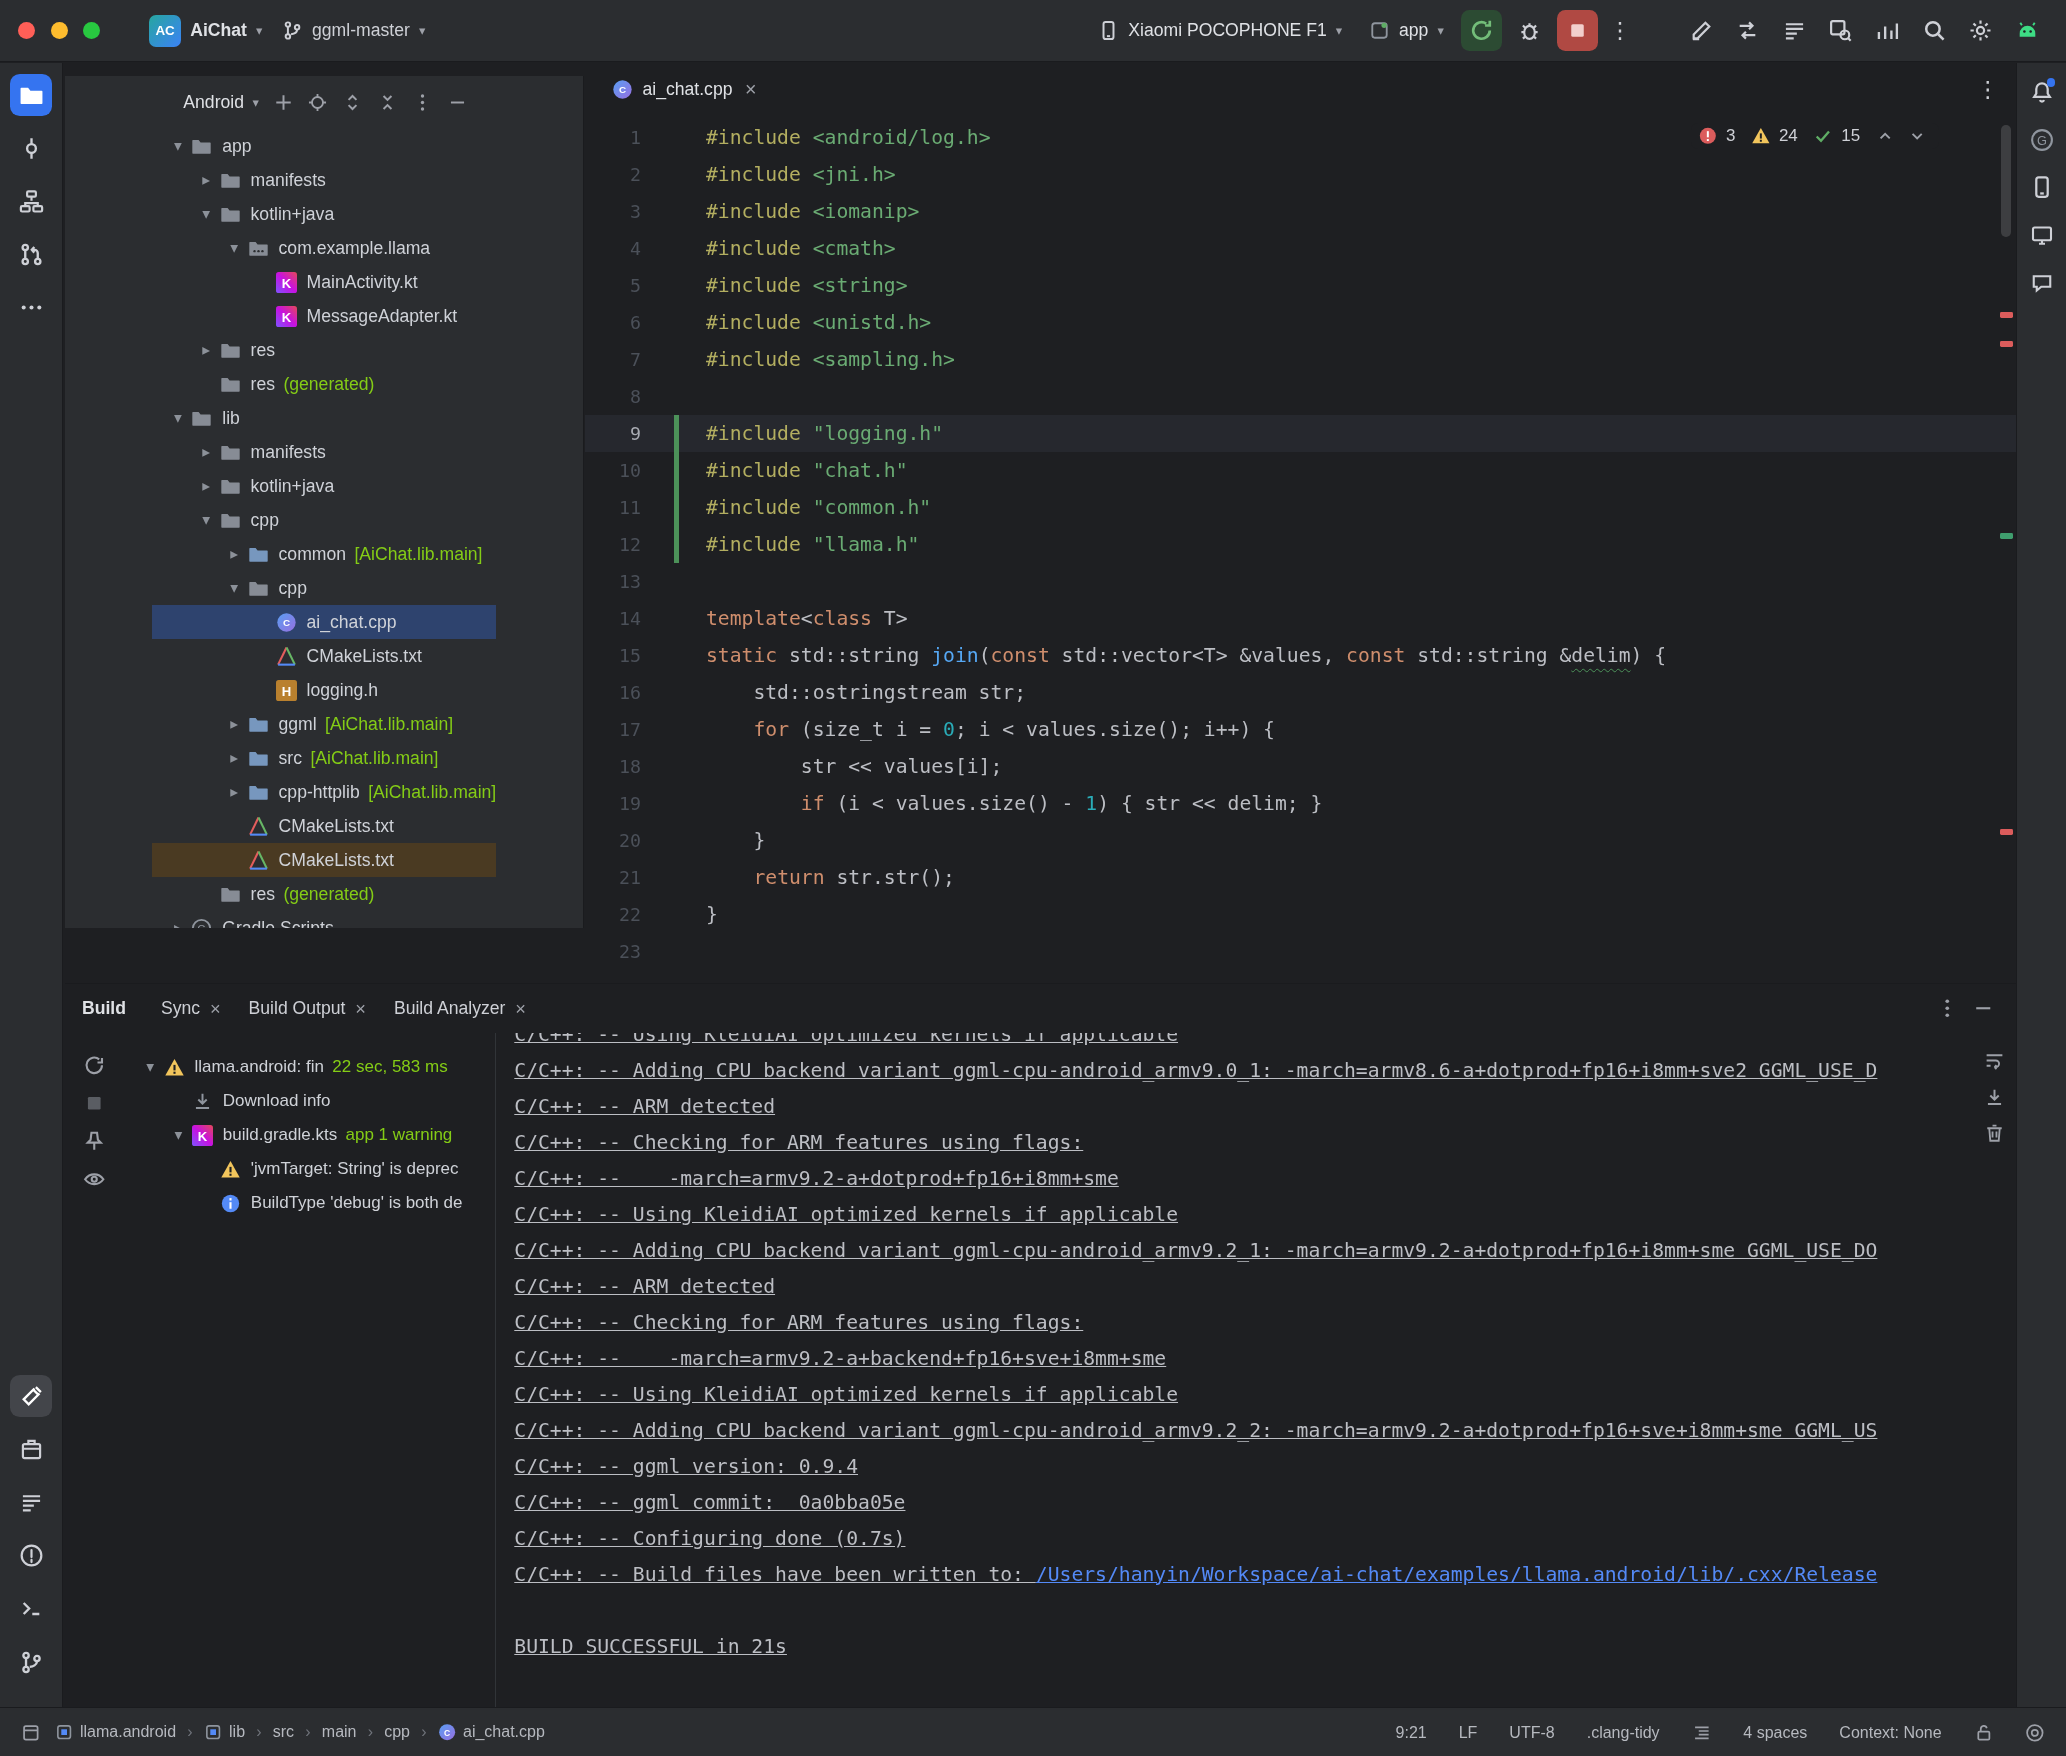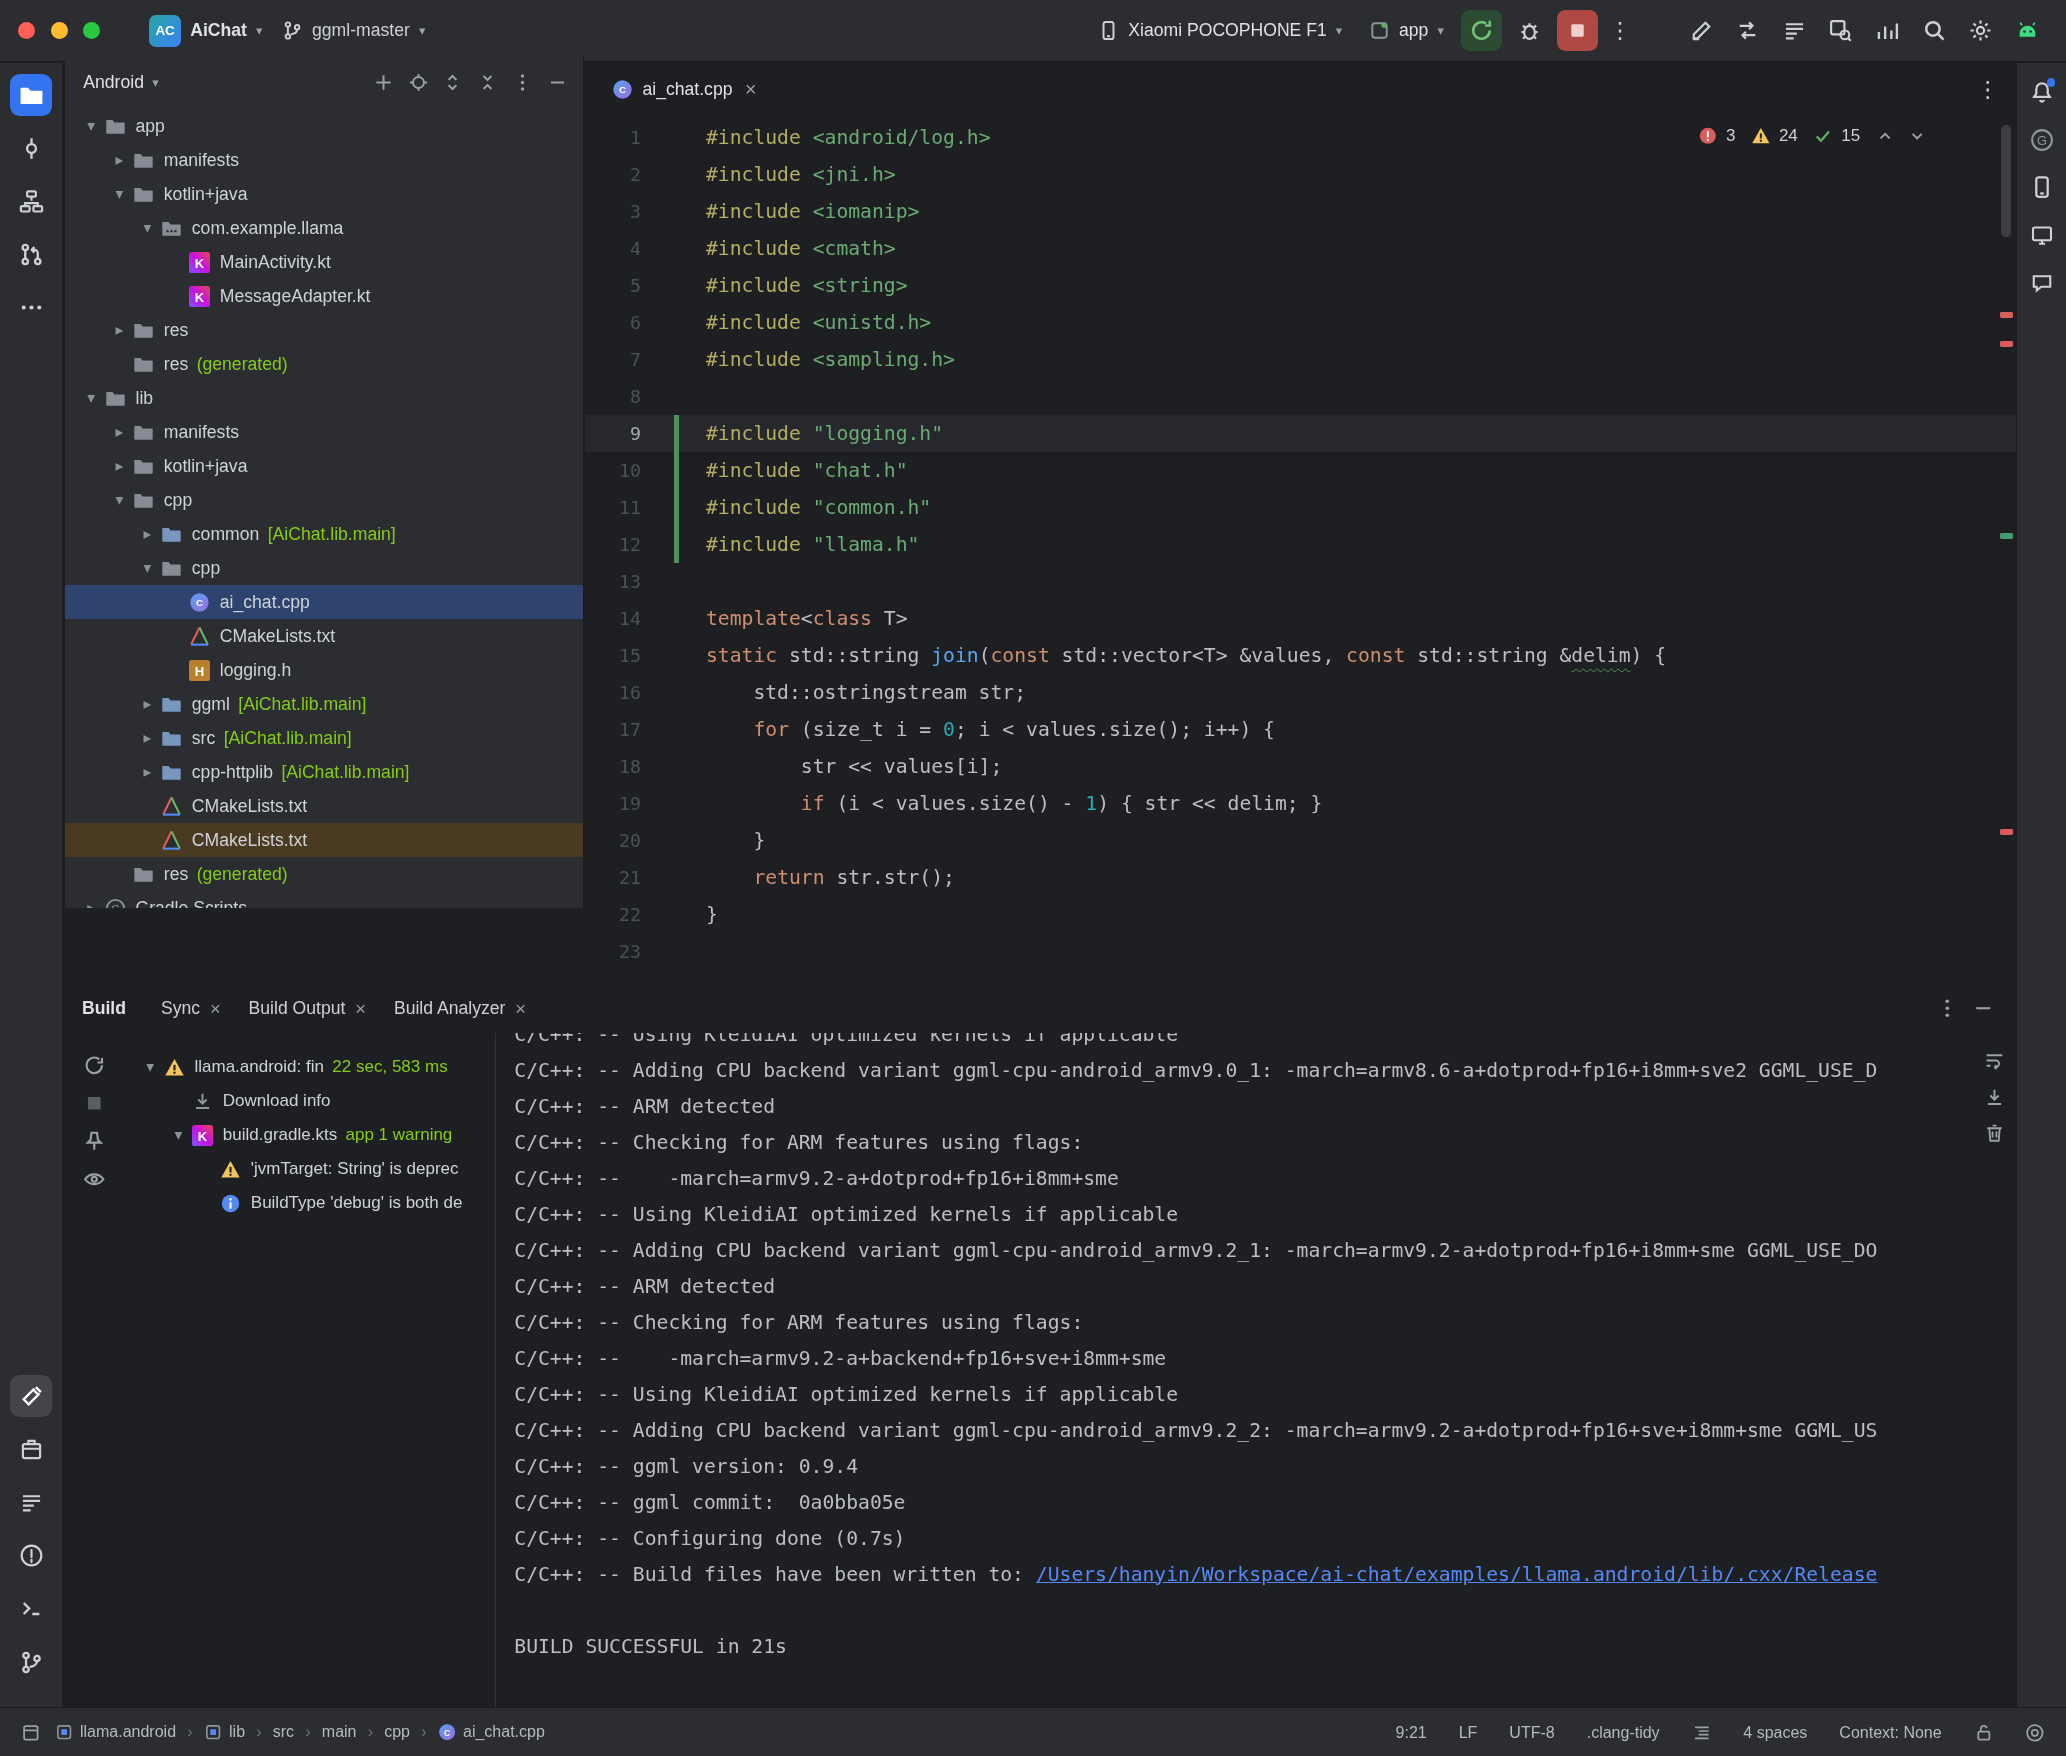--- a/index.html
+++ b/index.html
@@ -36,21 +36,21 @@
 .strip-icon.active-gray{background:#43454A;color:#fff;}
 .strip-spacer{flex:1;}
 
 
 .right-strip{position:absolute;right:0;top:63px;bottom:50px;width:50px;background:#2B2D30;border-left:1.4px solid #1A1B1E;display:flex;flex-direction:column;align-items:center;padding-top:9.8px;}
 .right-strip .strip-icon{width:38px;height:38px;margin-bottom:9.8px;}
 .right-strip .strip-icon svg{width:24px;height:24px;}
 .badge{position:absolute;right:5.6px;top:5.6px;width:8.4px;height:8.4px;border-radius:50%;background:#3574F0;}
 
 
-.project-panel{position:absolute;left:65px;top:56px;width:519px;height:852px;background:#2B2D30;border-right:1.4px solid #1A1B1E;display:flex;flex-direction:column;overflow:hidden;}
+.project-panel{position:absolute;left:65px;top:76px;width:519px;height:852px;background:#2B2D30;border-right:1.4px solid #1A1B1E;display:flex;flex-direction:column;overflow:hidden;align-items:center;}
 .panel-header{height:52px;flex:none;display:flex;align-items:center;padding:0 9.8px 0 18.3px;font-size:17.6px;gap:8.4px;}
 .ph-icons{margin-left:auto;display:flex;gap:2.8px;color:#9DA0A8;}
 .ph-icon{width:32px;height:32px;display:flex;align-items:center;justify-content:center;border-radius:5.6px;color:#9DA0A8;}
 .ph-icon svg{width:21px;height:21px;}
 .tree{flex:1;overflow:hidden;padding-top:1.4px;}
 .trow{display:flex;align-items:center;height:34px;font-size:17.6px;color:#CFD2D8;white-space:nowrap;overflow:hidden;}
 .chevc{width:27px;text-align:center;color:#8C9199;font-size:15.5px;flex:none;}
 .trow .ico{margin-right:9.8px;}
 .trow .extra{color:#84cc16;margin-left:8.4px;}
 .trow.selected{background:#2E436E;}
@@ -90,21 +90,21 @@
 .btab .close{color:#9DA0A8;font-size:18.3px;}
 .bh-right{margin-left:auto;display:flex;gap:4.2px;color:#9DA0A8;}
 .bh-right .ph-icon svg{width:22.5px;height:22.5px;}
 .build-body{flex:1;display:flex;overflow:hidden;}
 .b-toolbar{width:59px;flex:none;display:flex;flex-direction:column;align-items:center;padding-top:21px;gap:15.5px;color:#9DA0A8;}
 .b-toolbar .ico svg{width:22.5px;height:22.5px;}
 .b-tree{width:371px;flex:none;padding-top:17px;overflow:hidden;}
 .b-tree .trow{height:34px;font-size:17px;}
 .b-log{flex:1;border-left:1.4px solid #313438;padding-left:18.3px;overflow:hidden;position:relative;}
 .logline{height:36px;display:flex;align-items:center;font-size:19.7px;color:#BCBEC4;}
-.logline span{white-space:pre;}
+.logline span{white-space:pre;text-decoration:underline;}
 .logline:first-child{margin-top:-17px;}
 .log-link{color:#548AF7;text-decoration:underline;}
 .log-toolbar{position:absolute;top:17px;right:11.2px;display:flex;flex-direction:column;gap:15.5px;color:#9DA0A8;}
 .log-toolbar .ico svg{width:21px;height:21px;}
 
 
 .statusbar{position:absolute;left:0;right:0;bottom:0;height:50px;background:#2B2D30;border-top:1.4px solid #1A1B1E;display:flex;align-items:center;padding:0 21px;font-size:16px;color:#B6B9BF;}
 .crumbs{display:flex;align-items:center;gap:11.2px;}
 .crumb{display:flex;align-items:center;gap:7px;}
 .crumb .ico svg{width:18.3px;height:18.3px;}

